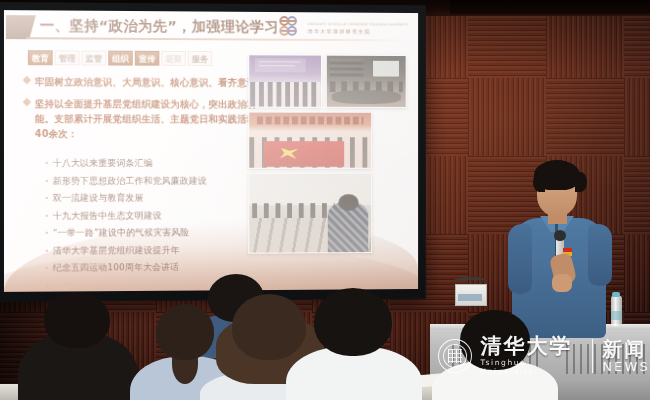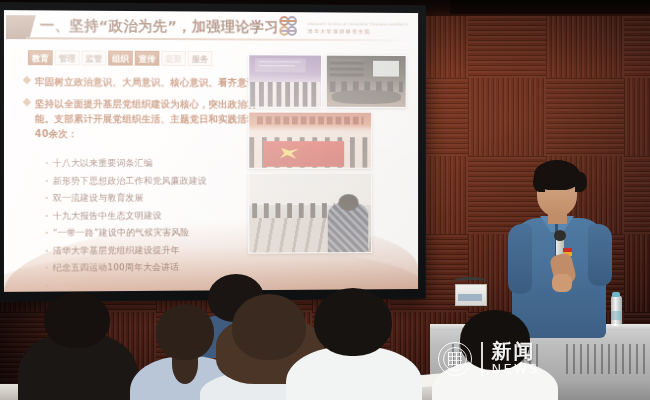--- a/index.html
+++ b/index.html
@@ -559,20 +559,24 @@
     <div class="a-body a5b"></div>
       <div class="a-head a5h"></div>
   </div>
   <div class="aud aud6">
     <div class="a-body a6b"></div>
       <div class="a-head a6h"></div>
   </div>
 
   <div class="wm">
     <div class="wm-seal"></div>
+    <div class="wm-col">
+      <div class="wm-cn">清华大学</div>
+      <div class="wm-en">Tsinghua University</div>
+    </div>
     <div class="wm-div"></div>
     <div class="wm-col">
       <div class="wm-news-cn">新闻</div>
       <div class="wm-news-en">NEWS</div>
     </div>
   </div>
 
 </div>
 
 </body></html>

